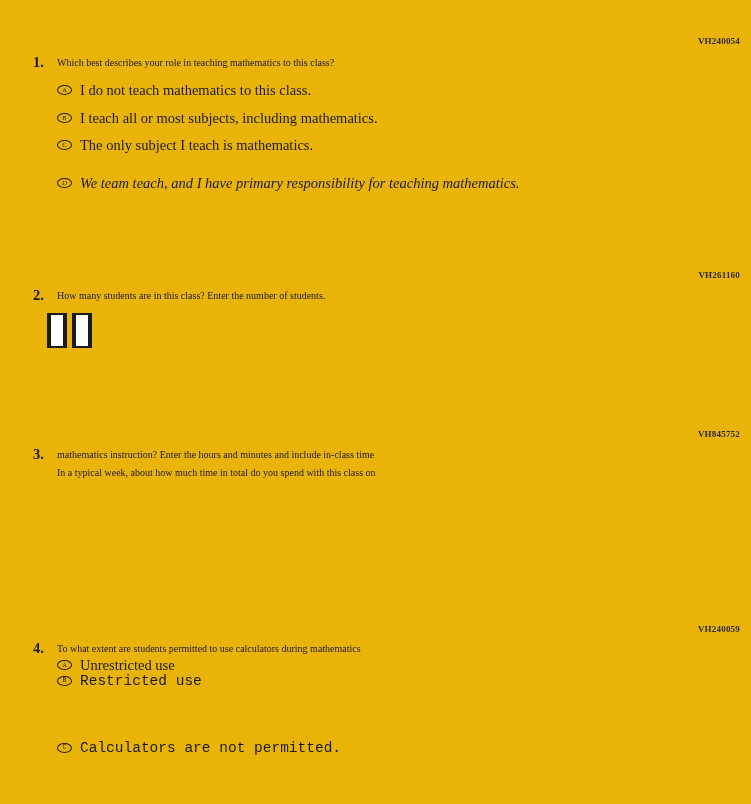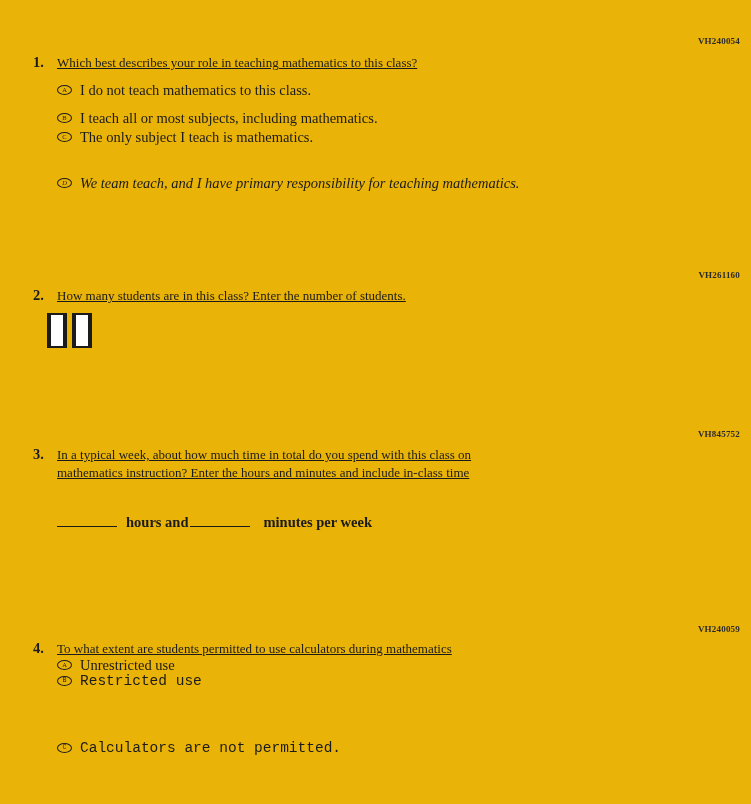--- a/index.html
+++ b/index.html
@@ -32,23 +32,22 @@
     align-items: flex-start;
   }
   .q-num {
     width: 24px;
     flex: 0 0 24px;
     font-weight: bold;
     font-size: 14.5px;
     line-height: 17.5px;
   }
   .q-text {
-    font-size: 13px;
+    font-size: 10px;
     line-height: 17.5px;
-    text-decoration: underline;
   }
   .opt-row {
     position: absolute;
     left: 57px;
     display: flex;
     align-items: center;
   }
   .bubble {
     flex: 0 0 15px;
     width: 15px;
@@ -119,21 +118,21 @@
     <div class="q-text" style="width:600px;">Which best describes your role in teaching mathematics to this class?</div>
   </div>
   <div class="opt-row" style="top:109px;">
     <span class="bubble">B</span>
     <span class="opt-label">I teach all or most subjects, including mathematics.</span>
   </div>
   <div class="opt-row" style="top:81px;">
     <span class="bubble">A</span>
     <span class="opt-label">I do not teach mathematics to this class.</span>
   </div>
-  <div class="opt-row" style="top:128px;">
+  <div class="opt-row" style="top:136px;">
     <span class="bubble">C</span>
     <span class="opt-label">The only subject I teach is mathematics.</span>
   </div>
   <div class="opt-row" style="top:174px;font-style:italic;">
     <span class="bubble">D</span>
     <span class="opt-label">We team teach, and I have primary responsibility for teaching mathematics.</span>
   </div>
 
   <div class="qcode" style="top:270px;">VH261160</div>
   <div class="q-row" style="top:287px;">
@@ -142,29 +141,23 @@
   </div>
   <div class="digit-boxes">
     <div class="digit-box"></div>
     <div class="digit-box"></div>
   </div>
 
   <div class="qcode" style="top:429px;">VH845752</div>
   <div class="q-row" style="top:446px;">
     <div class="q-num">3.</div>
     <div class="q-text" style="width:600px;">
+      <div>mathematics instruction? Enter the hours and minutes and include in-class time</div>
       <div>In a typical week, about how much time in total do you spend with this class on</div>
-      <div>mathematics instruction? Enter the hours and minutes and include in-class time</div>
     </div>
-  </div>
-  <div class="fill-row">
-    <span class="blank blank-1"></span>
-    <span class="fill-label fill-label-1">hours and</span>
-    <span class="blank blank-2"></span>
-    <span class="fill-label">minutes per week</span>
   </div>
 
   <div class="qcode" style="top:624px;">VH240059</div>
   <div class="q-row" style="top:640px;">
     <div class="q-num">4.</div>
     <div class="q-text" style="width:600px;">
       <div>To what extent are students permitted to use calculators during mathematics</div>
     </div>
   </div>
   <div class="opt-row" style="top:656px;">

